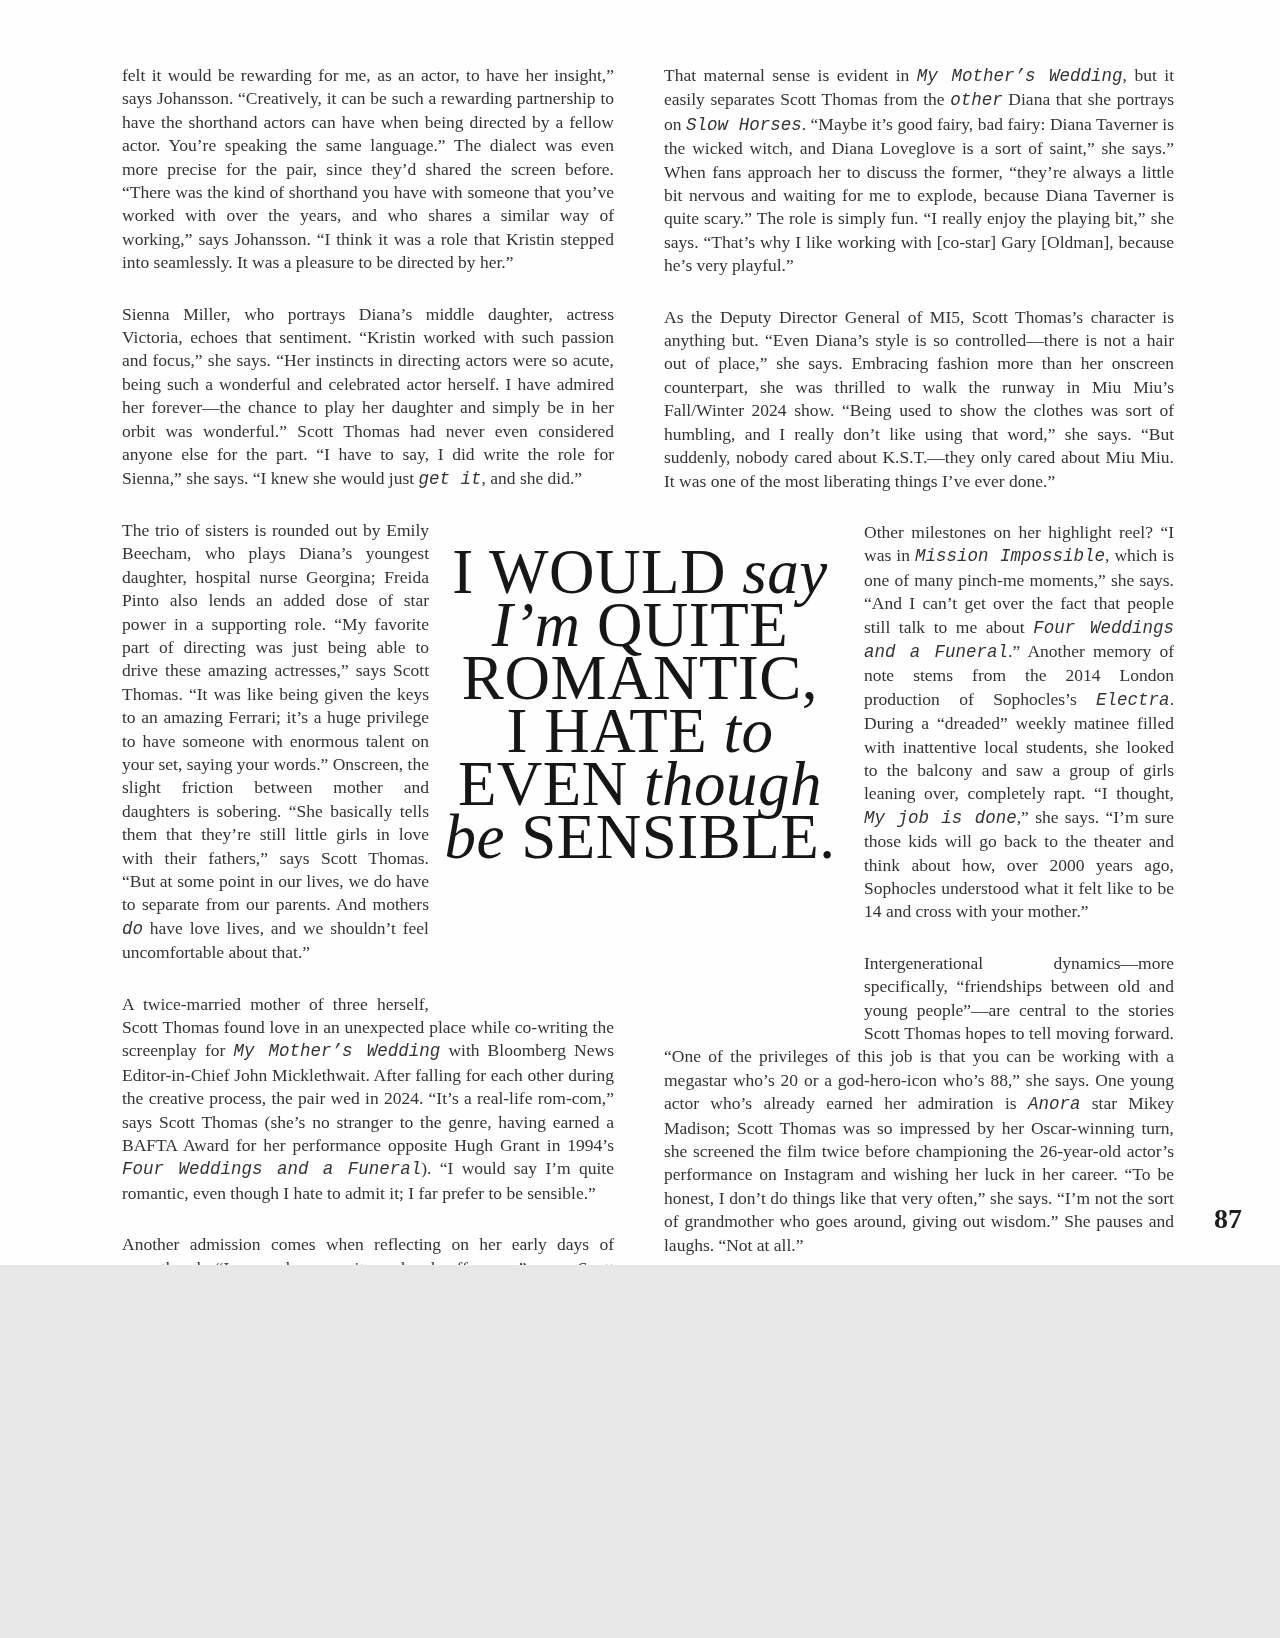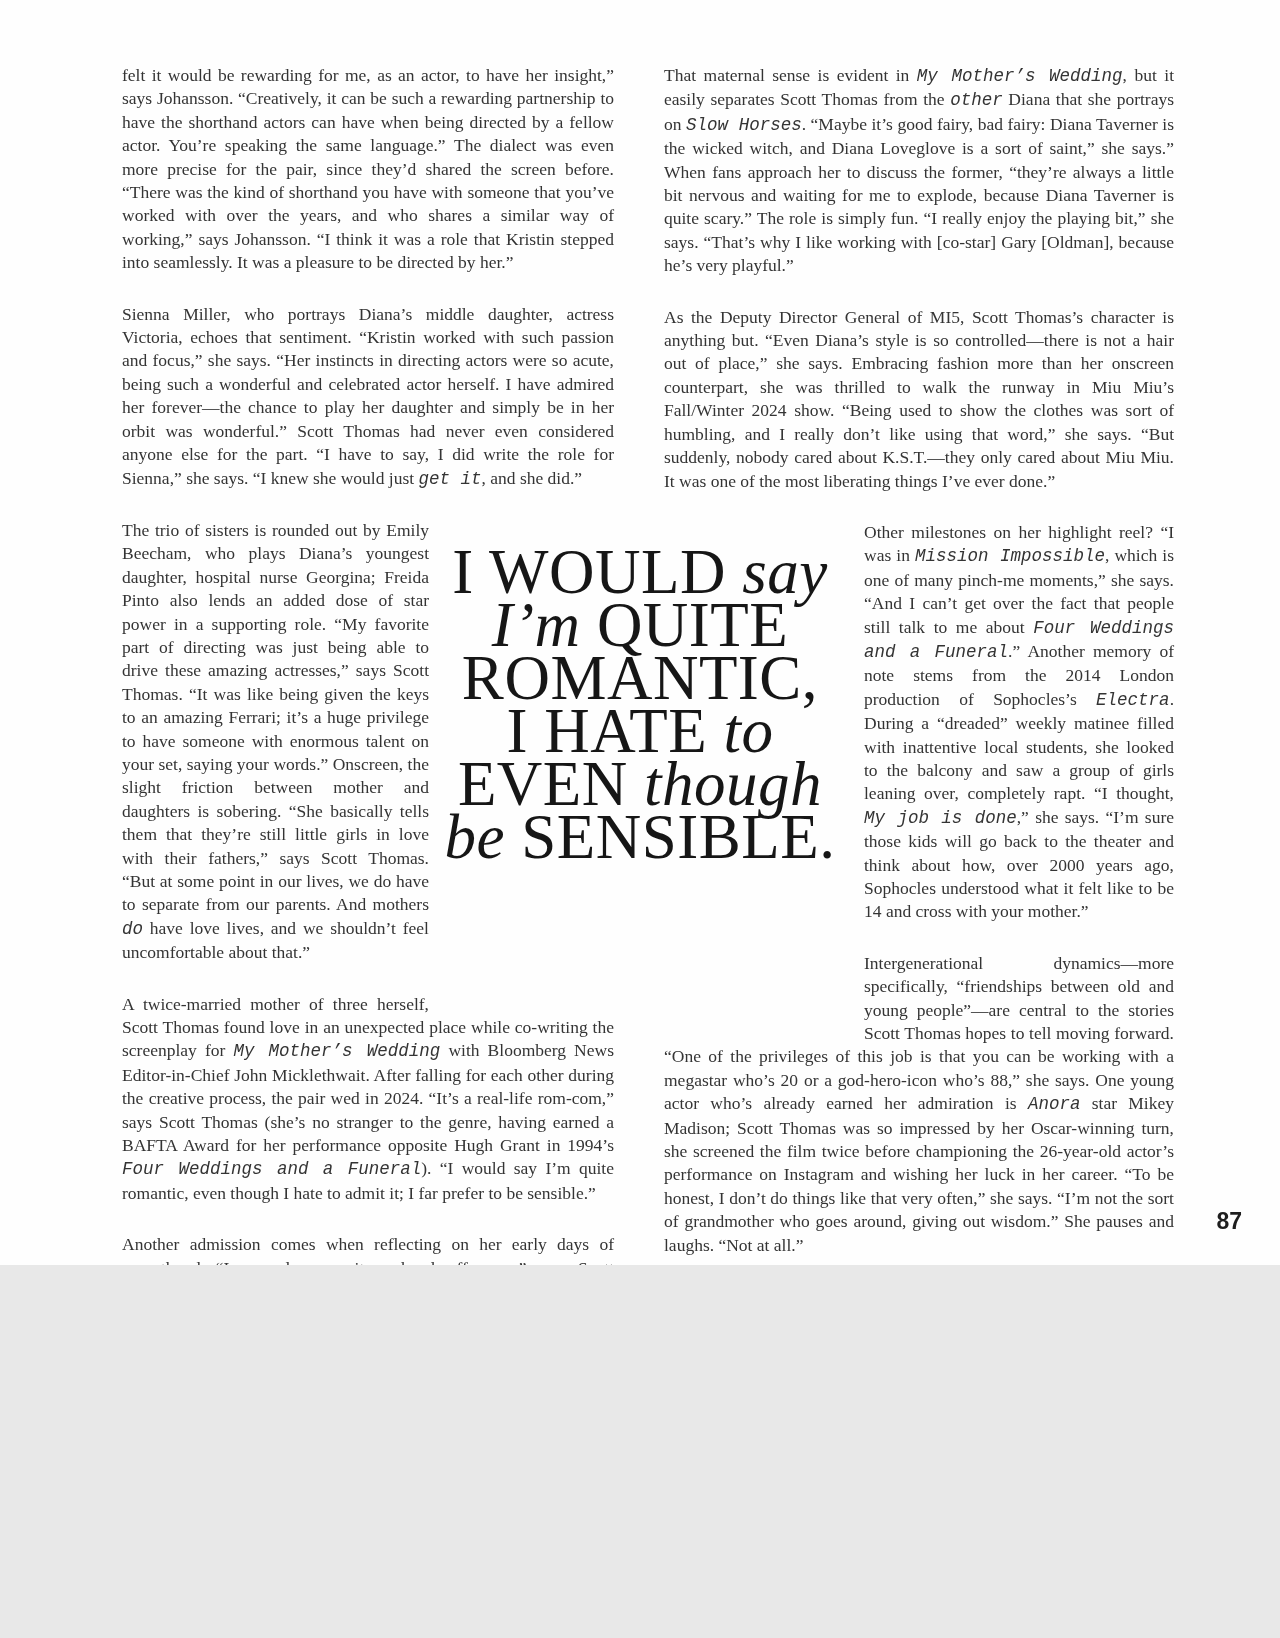--- a/index.html
+++ b/index.html
@@ -57,23 +57,23 @@
     letter-spacing: 0.5px;
     font-family: "Liberation Serif", serif;
     font-weight: 400;
   }
   .pq-line .it { font-style: italic; }
 
   .page-number {
     position: absolute;
     right: 38px;
     bottom: 30px;
-    font-family: Liberation Sans, sans-serif;
+    font-family: Liberation Serif, serif;
     font-weight: bold;
-    font-size: 23px;
+    font-size: 28px;
     color: #1e1e1e;
     margin-left: 44px;
   }
 </style>
 </head>
 <body>
 
 <div class="page">
 
   <div class="columns">

